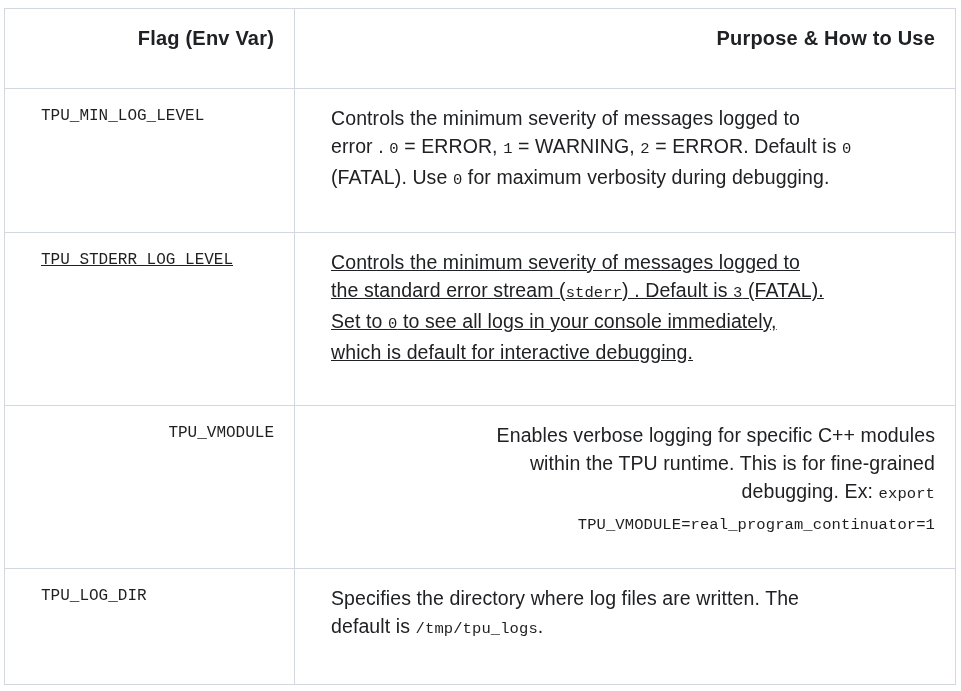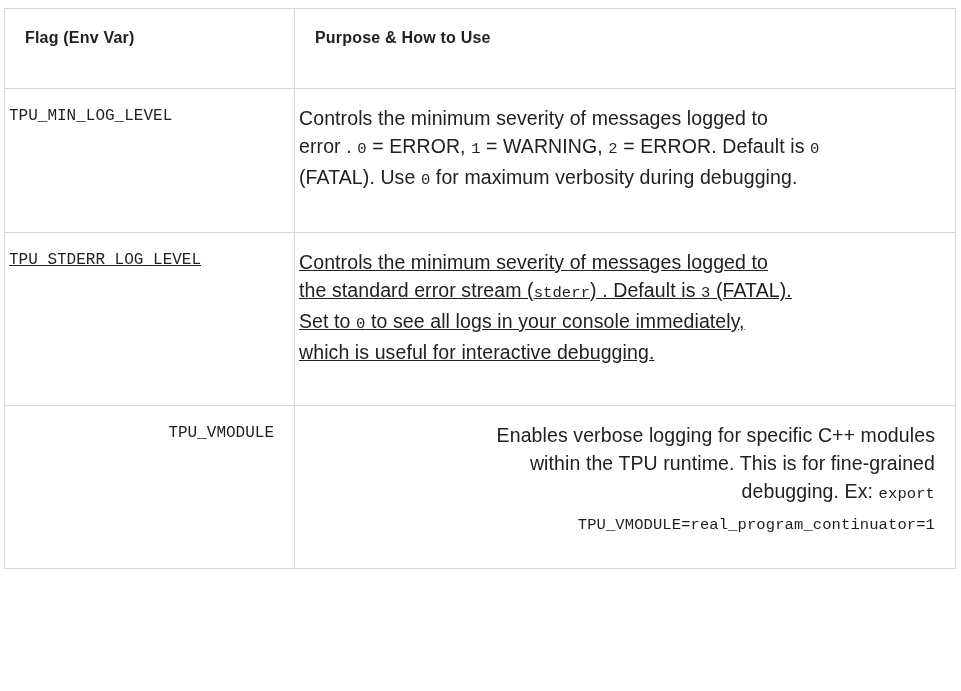--- a/index.html
+++ b/index.html
@@ -26,29 +26,29 @@
   table.env-table th,
   table.env-table td {
     border: 1px solid #d3d7de;
     vertical-align: top;
     box-sizing: border-box;
     background: #ffffff;
   }
   table.env-table th {
     height: 80px;
     padding: 16px 20px 0 20px;
-    text-align: left;
-    font-size: 16px;
+    text-align: right;
+    font-size: 20px;
     line-height: 26px;
     font-weight: 700;
     color: #202124;
     letter-spacing: 0.2px;
   }
   table.env-table td {
-    padding: 15px 20px 0 4px;
+    padding: 15px 20px 0 36px;
   }
   tbody tr:nth-child(1) td { height: 144px; }
   tbody tr:nth-child(2) td { height: 173px; text-decoration: underline; }
   tbody tr:nth-child(3) td { height: 163px; text-align: right; }
   tbody tr:nth-child(4) td { height: 116px; }
   .flag-code {
     font-family: "Liberation Mono", monospace;
     font-size: 16px;
     line-height: 24px;
     color: #1f1f1f;
@@ -92,26 +92,33 @@
           <div class="line"><span class="txt">error . </span><span class="code">0</span><span class="txt"> = ERROR, </span><span class="code">1</span><span class="txt"> = WARNING, </span><span class="code">2</span><span class="txt"> = ERROR. Default is </span><span class="code">0</span></div>
           <div class="line"><span class="txt">(FATAL). Use </span><span class="code">0</span><span class="txt"> for maximum verbosity during debugging.</span></div>
         </td>
       </tr>
       <tr>
         <td class="flag-cell"><span class="flag-code">TPU_STDERR_LOG_LEVEL</span></td>
         <td class="purpose-cell">
           <div class="line"><span class="txt">Controls the minimum severity of messages logged to</span></div>
           <div class="line"><span class="txt">the standard error stream (</span><span class="code">stderr</span><span class="txt">) . Default is </span><span class="code">3</span><span class="txt"> (FATAL).</span></div>
           <div class="line"><span class="txt">Set to </span><span class="code">0</span><span class="txt"> to see all logs in your console immediately,</span></div>
-          <div class="line"><span class="txt">which is useful for interactive debugging.</span></div>
+          <div class="line"><span class="txt">which is default for interactive debugging.</span></div>
         </td>
       </tr>
       <tr>
         <td class="flag-cell"><span class="flag-code">TPU_VMODULE</span></td>
         <td class="purpose-cell">
           <div class="line"><span class="txt">Enables verbose logging for specific C++ modules</span></div>
           <div class="line"><span class="txt">within the TPU runtime. This is for fine-grained</span></div>
           <div class="line"><span class="txt">debugging. Ex: </span><span class="code">export</span></div>
           <div class="line"><span class="code">TPU_VMODULE=real_program_continuator=1</span></div>
         </td>
       </tr>
+      <tr>
+        <td class="flag-cell"><span class="flag-code">TPU_LOG_DIR</span></td>
+        <td class="purpose-cell">
+          <div class="line"><span class="txt">Specifies the directory where log files are written. The</span></div>
+          <div class="line"><span class="txt">default is </span><span class="code">/tmp/tpu_logs</span><span class="txt">.</span></div>
+        </td>
+      </tr>
     </tbody>
 </table>
 
 </body></html>

